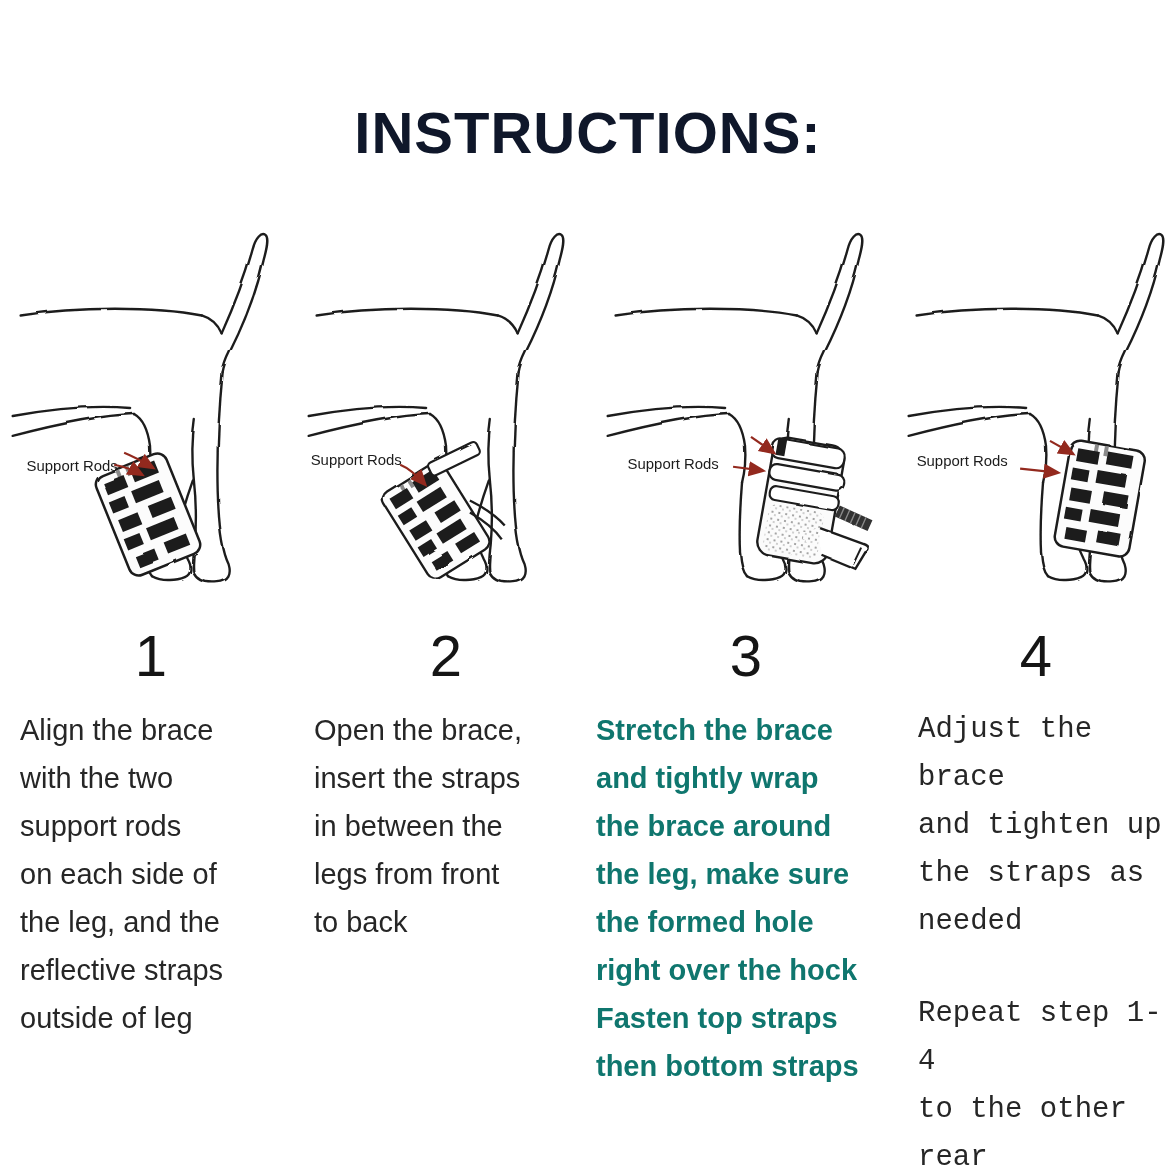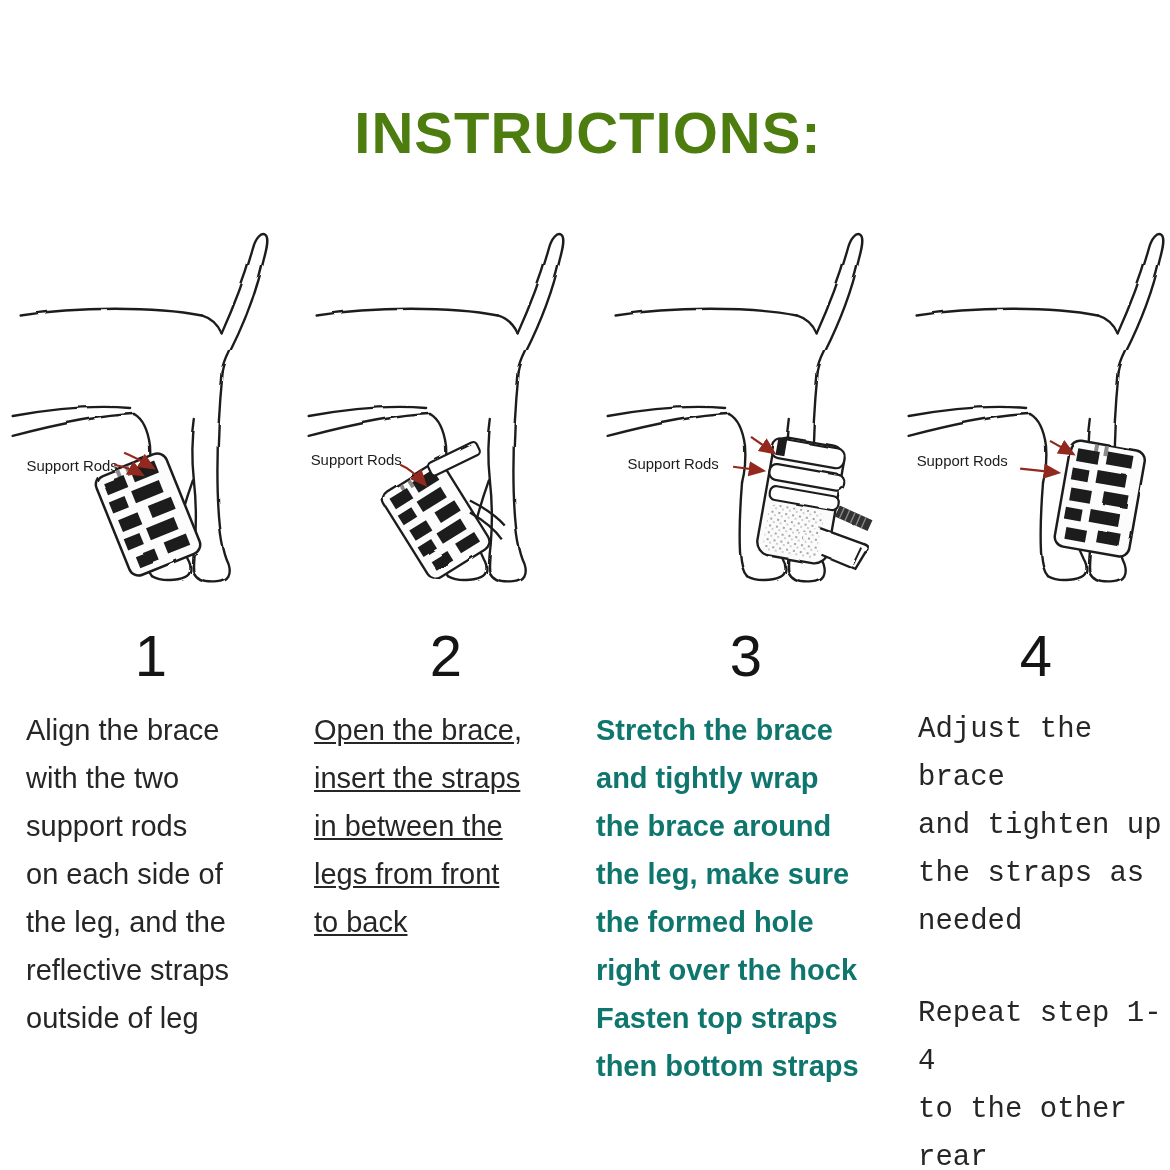--- a/index.html
+++ b/index.html
@@ -9,21 +9,21 @@
     background:#ffffff;
     overflow:hidden;
     font-family:"Liberation Sans", sans-serif;
   }
   .title{
     margin-top:104px;
     text-align:center;
     font-size:58px;
     font-weight:bold;
     letter-spacing:1px;
-    color:#4d7c0f;
+    color:#0f172a;
     line-height:1;
     padding-left:6px;
   }
   .panels{
     display:grid;
     grid-template-columns:302px 288px 312px 268px;
     margin-top:42px;
   }
   .panel{display:flex;flex-direction:column;align-items:stretch;}
   .fig{width:290px;height:408px;display:block;margin:0 auto;}
@@ -34,22 +34,22 @@
     font-weight:400;
     color:#151515;
   }
   .caption{
     margin:8px 0 0 0;
     white-space:pre-line;
     font-size:29px;
     line-height:48px;
     color:#262626;
   }
-  .panel-1 .caption{padding-left:26px;}
-  .panel-2 .caption{padding-left:12px;text-decoration:underline;}
+  .panel-1 .caption{padding-left:20px;}
+  .panel-2 .caption{padding-left:12px;}
   .panel-3 .caption{padding-left:6px;font-weight:bold;color:#0f766e;}
   .panel-4 .caption{padding-left:16px;font-family:Liberation Mono, monospace;}
   .caption.second{margin-top:44px;}
   .rod-label{
     font-size:15px;
     fill:#1c1c1c;
     font-family:"Liberation Sans", sans-serif;
   }
   .arrow{stroke:#93291E;stroke-width:2.2;fill:none;}
   .defs-holder{position:absolute;width:0;height:0;overflow:hidden;}

